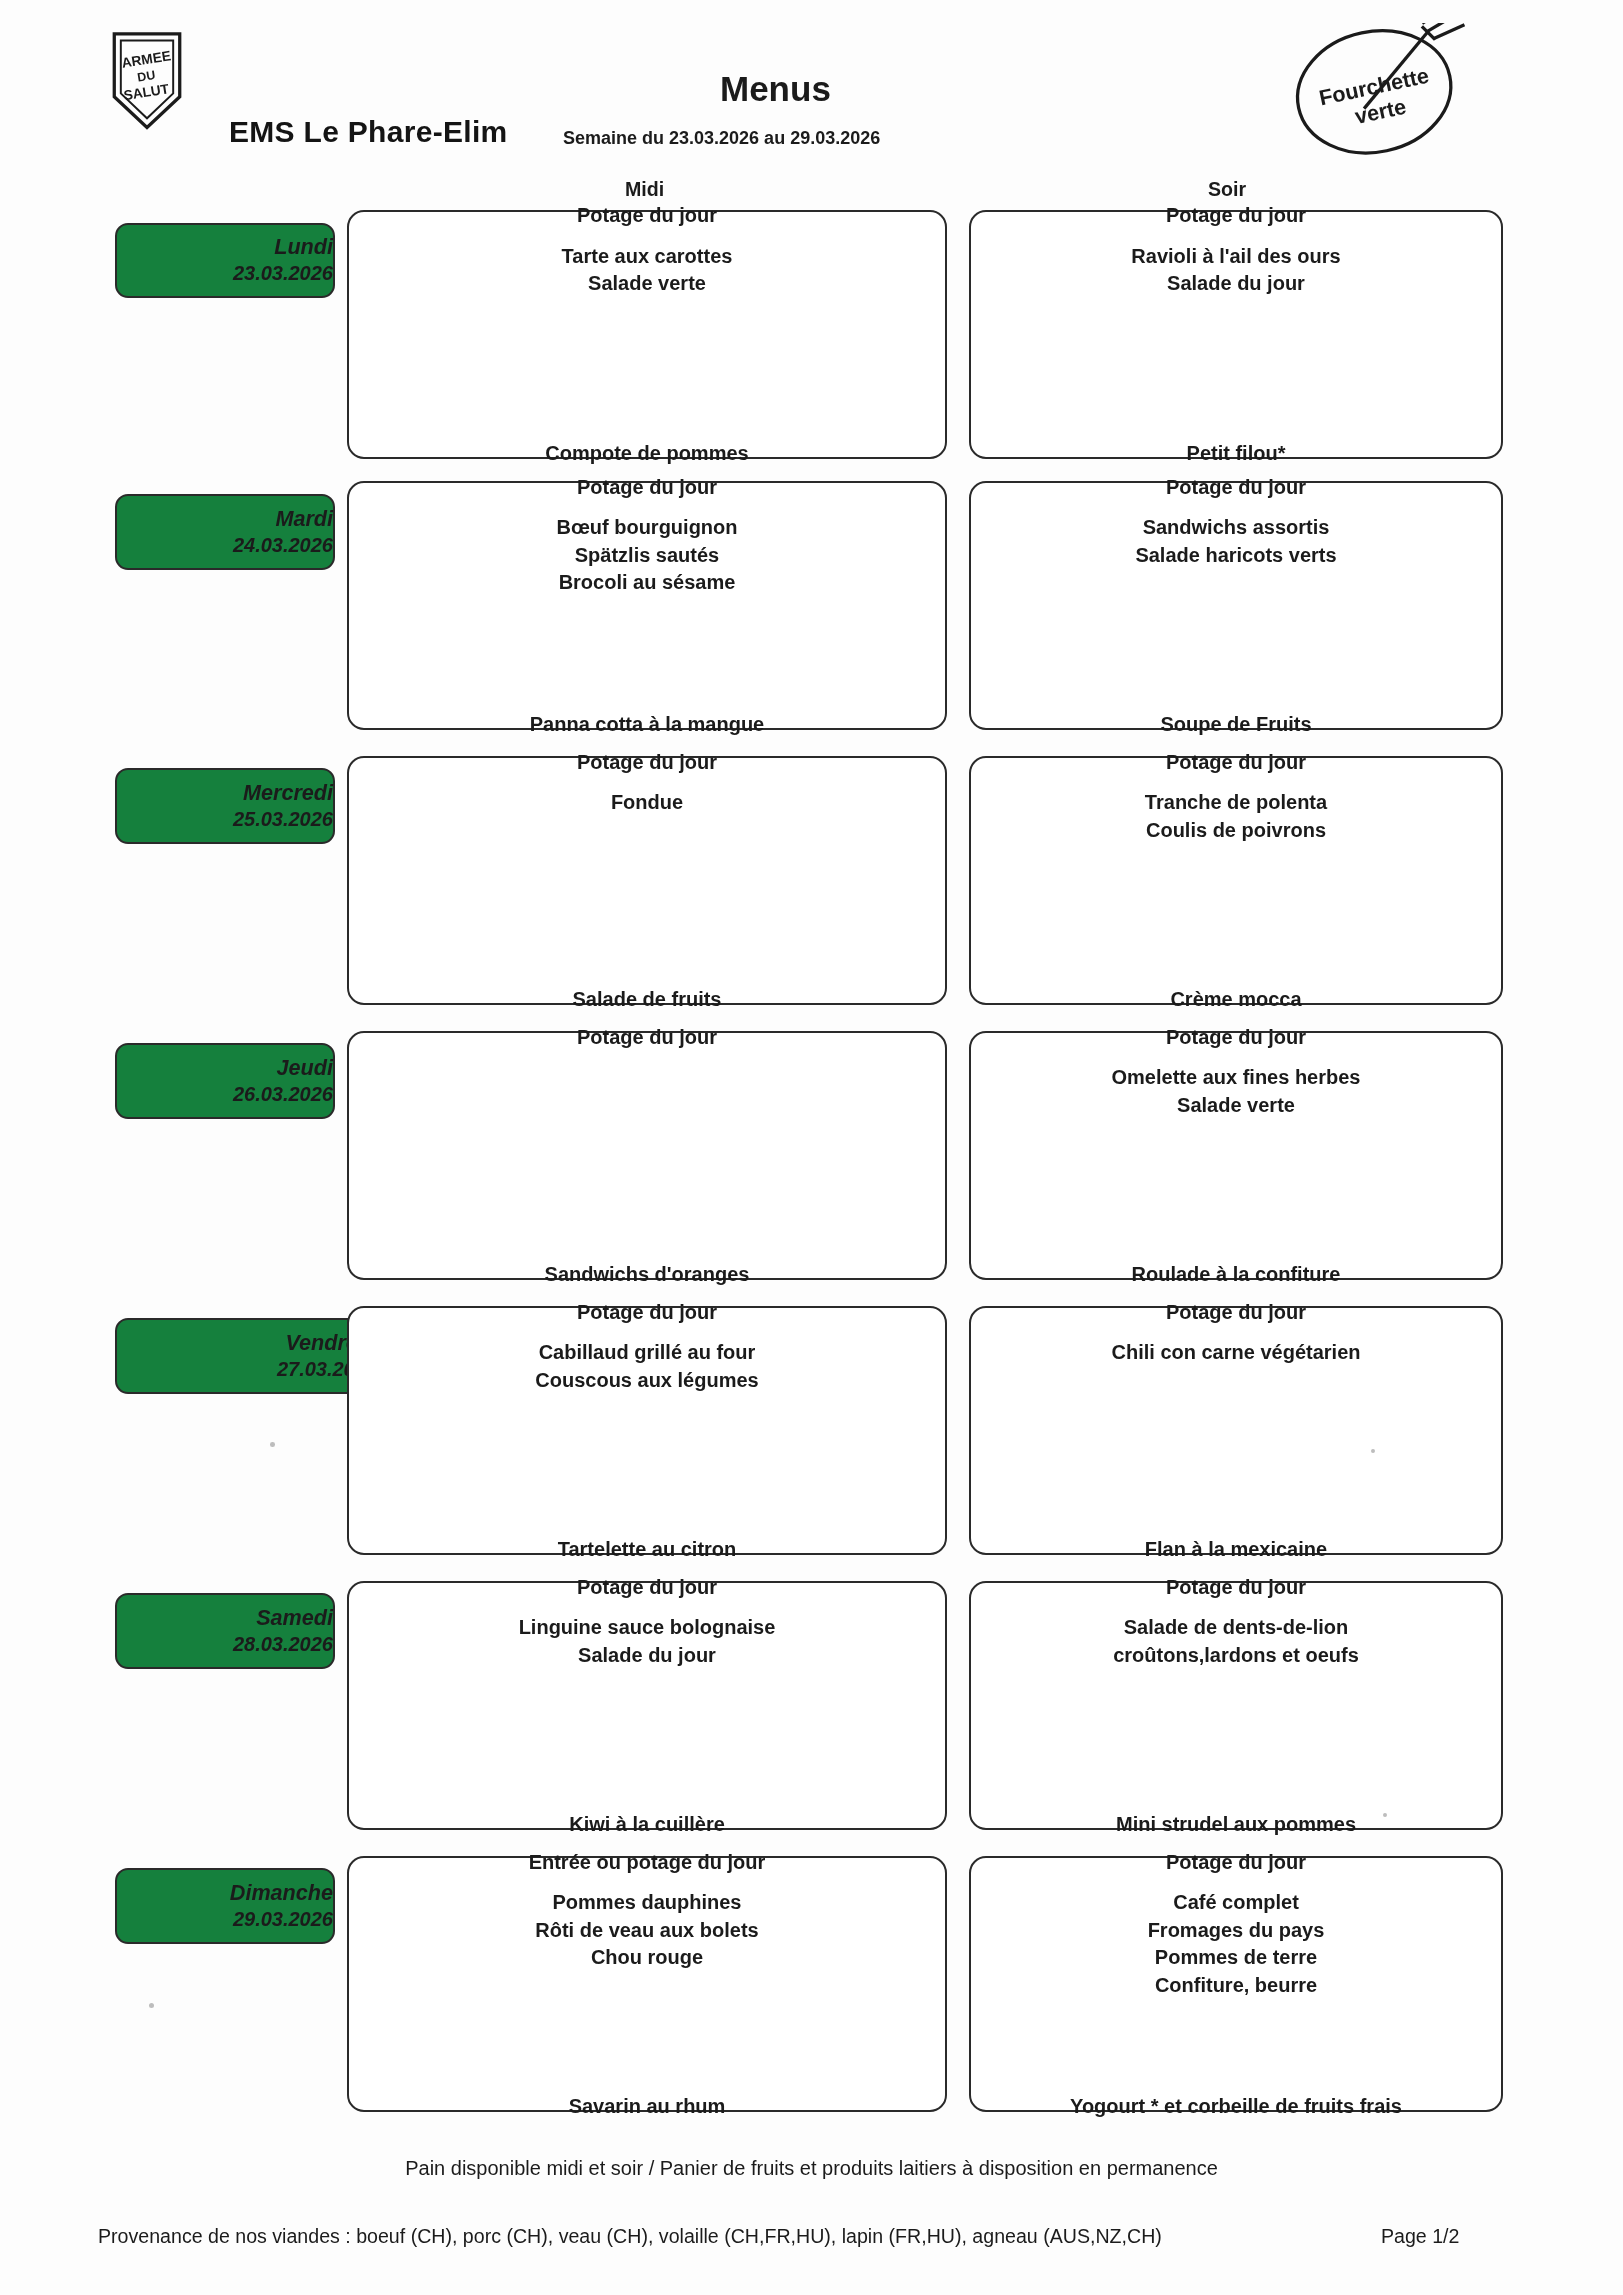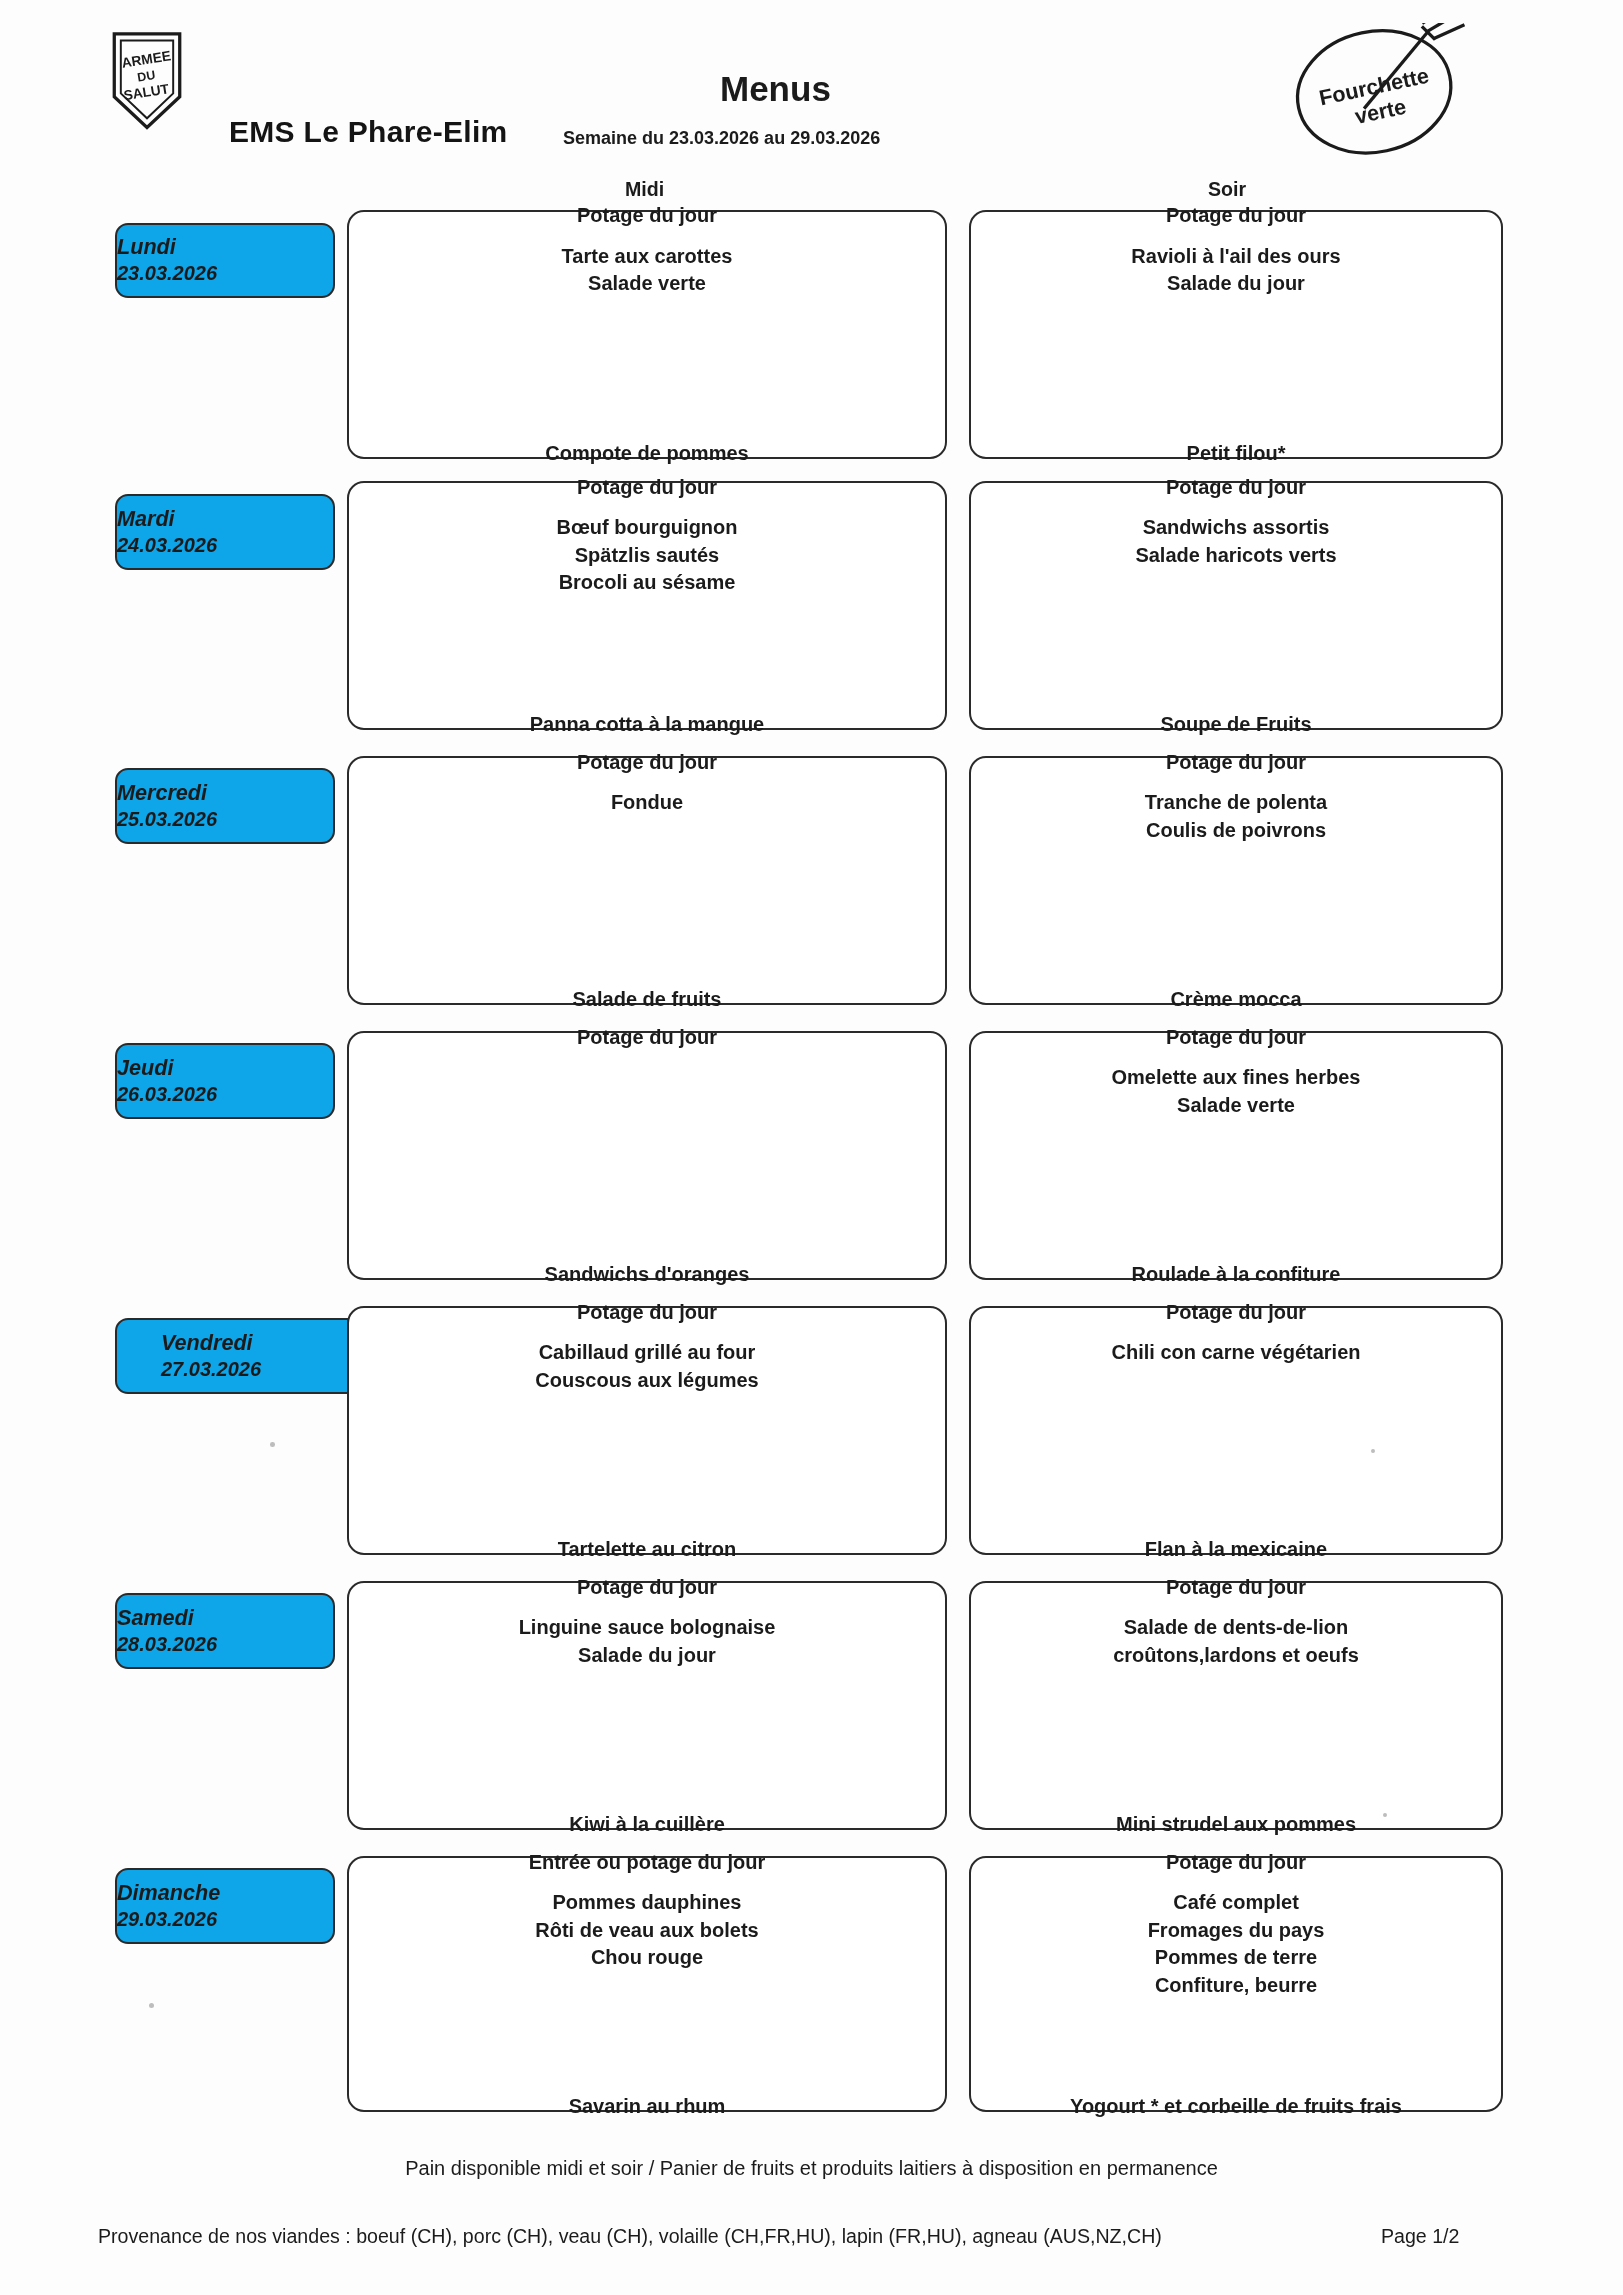--- a/index.html
+++ b/index.html
@@ -88,22 +88,22 @@
     position: absolute;
     left: 0;
     width: 1623px;
   }
   .day-badge {
     position: absolute;
     left: 115px;
     width: 216px;
     border: 2px solid #2a2a2a;
     border-radius: 13px;
-    background: #0ea5e9;
-    text-align: left;
+    background: #15803d;
+    text-align: right;
     padding: 9.2px 0 10.5px 0;
   }
   .day-badge .dname {
     display: block;
     font-size: 21.6px;
     font-weight: bold;
     font-style: italic;
     line-height: 1.25;
   }
   .day-badge .ddate {

